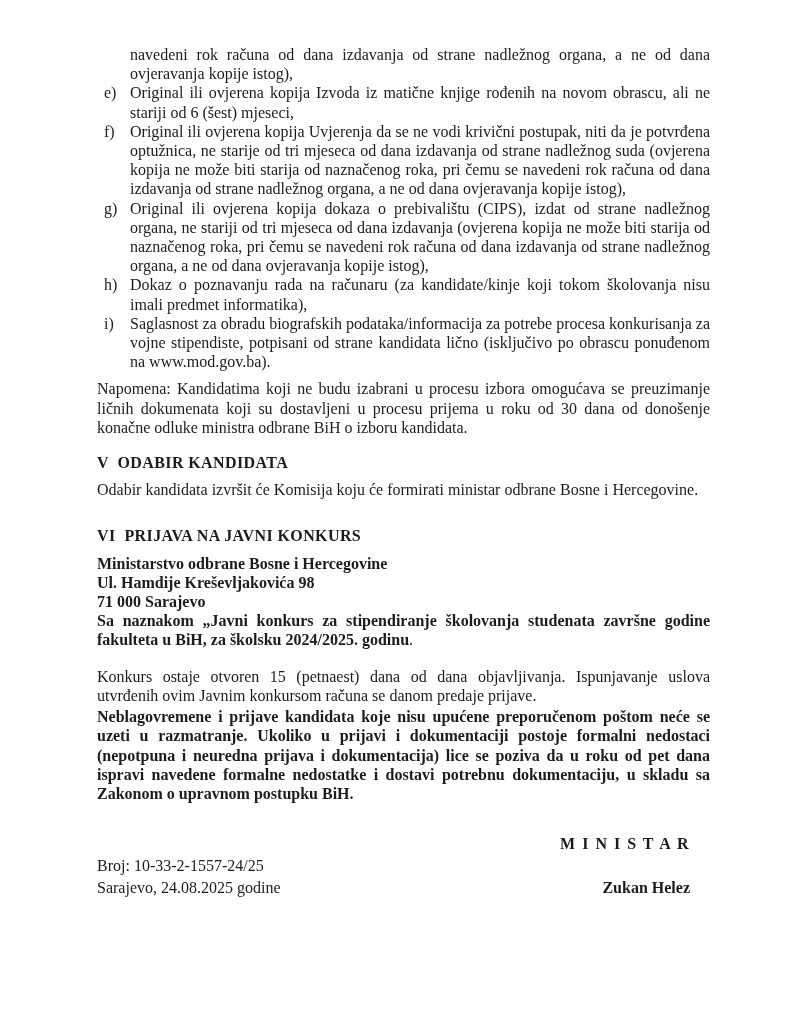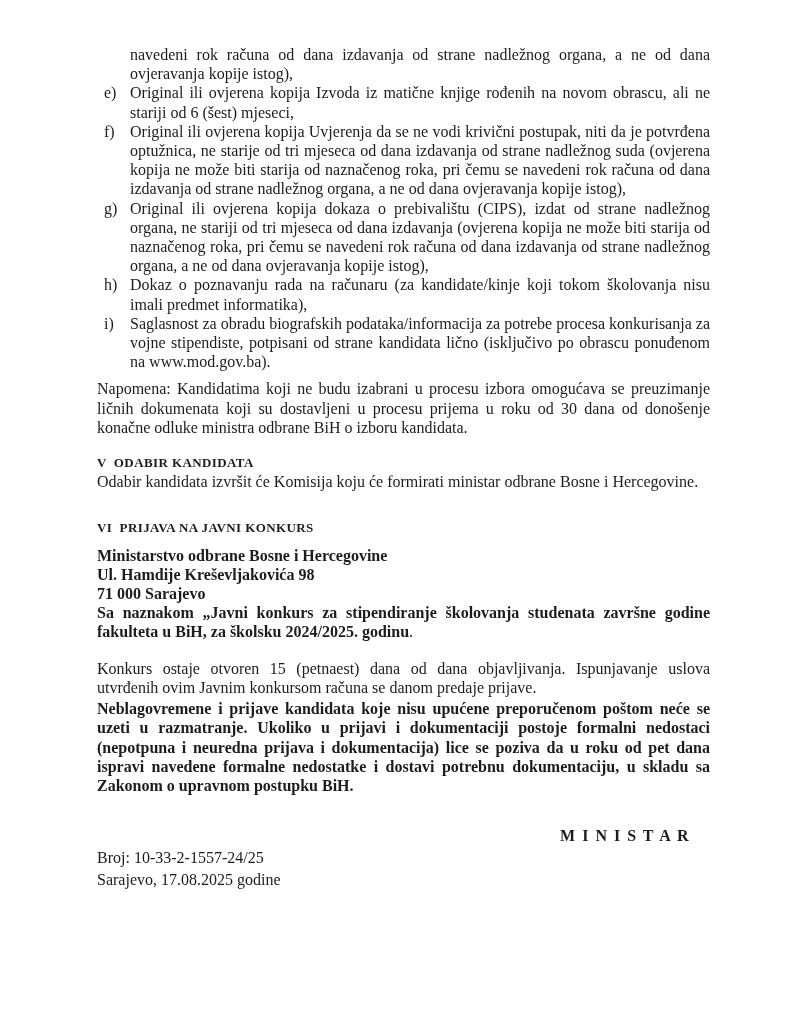--- a/index.html
+++ b/index.html
@@ -36,26 +36,26 @@
   }
   .li-marker {
     position: absolute;
     left: 7px;
     top: 0;
   }
   .note-para { margin-top: 8px; }
   .b { font-weight: normal; }
   .heading {
     font-weight: bold;
-    font-size: 13px;
+    font-size: 16px;
     letter-spacing: 0.4px;
     white-space: pre-wrap;
   }
   .h-v  { margin-top: 16px; }
-  .h-v-para { }
+  .h-v-para { margin-top: 8px; }
   .h-vi { margin-top: 27px; }
   .intro-para { margin-top: 11px; }
   .address { margin-top: 8px; font-weight: bold; }
   .addr-note .suffix { font-weight: normal; }
   .open-para { margin-top: 17px; }
   .late-para { margin-top: 2px; font-weight: bold; }
   .sig {
     margin-top: 30px;
     line-height: 22px;
   }
@@ -130,17 +130,18 @@
   <div class="sig">
     <div class="sig-row">
       <div class="sig-left"></div>
       <div class="sig-right minister-title">M I N I S T A R</div>
     </div>
     <div class="sig-row">
       <div class="sig-left">Broj: 10-33-2-1557-24/25</div>
       <div class="sig-right"></div>
     </div>
     <div class="sig-row">
-      <div class="sig-left">Sarajevo, 17.08.2025 godine</div>
+      <div class="sig-left">Sarajevo, 24.08.2025 godine</div>
+      <div class="sig-right minister-name">Zukan Helez</div>
     </div>
   </div>
 
 </div>
 
 </body></html>

